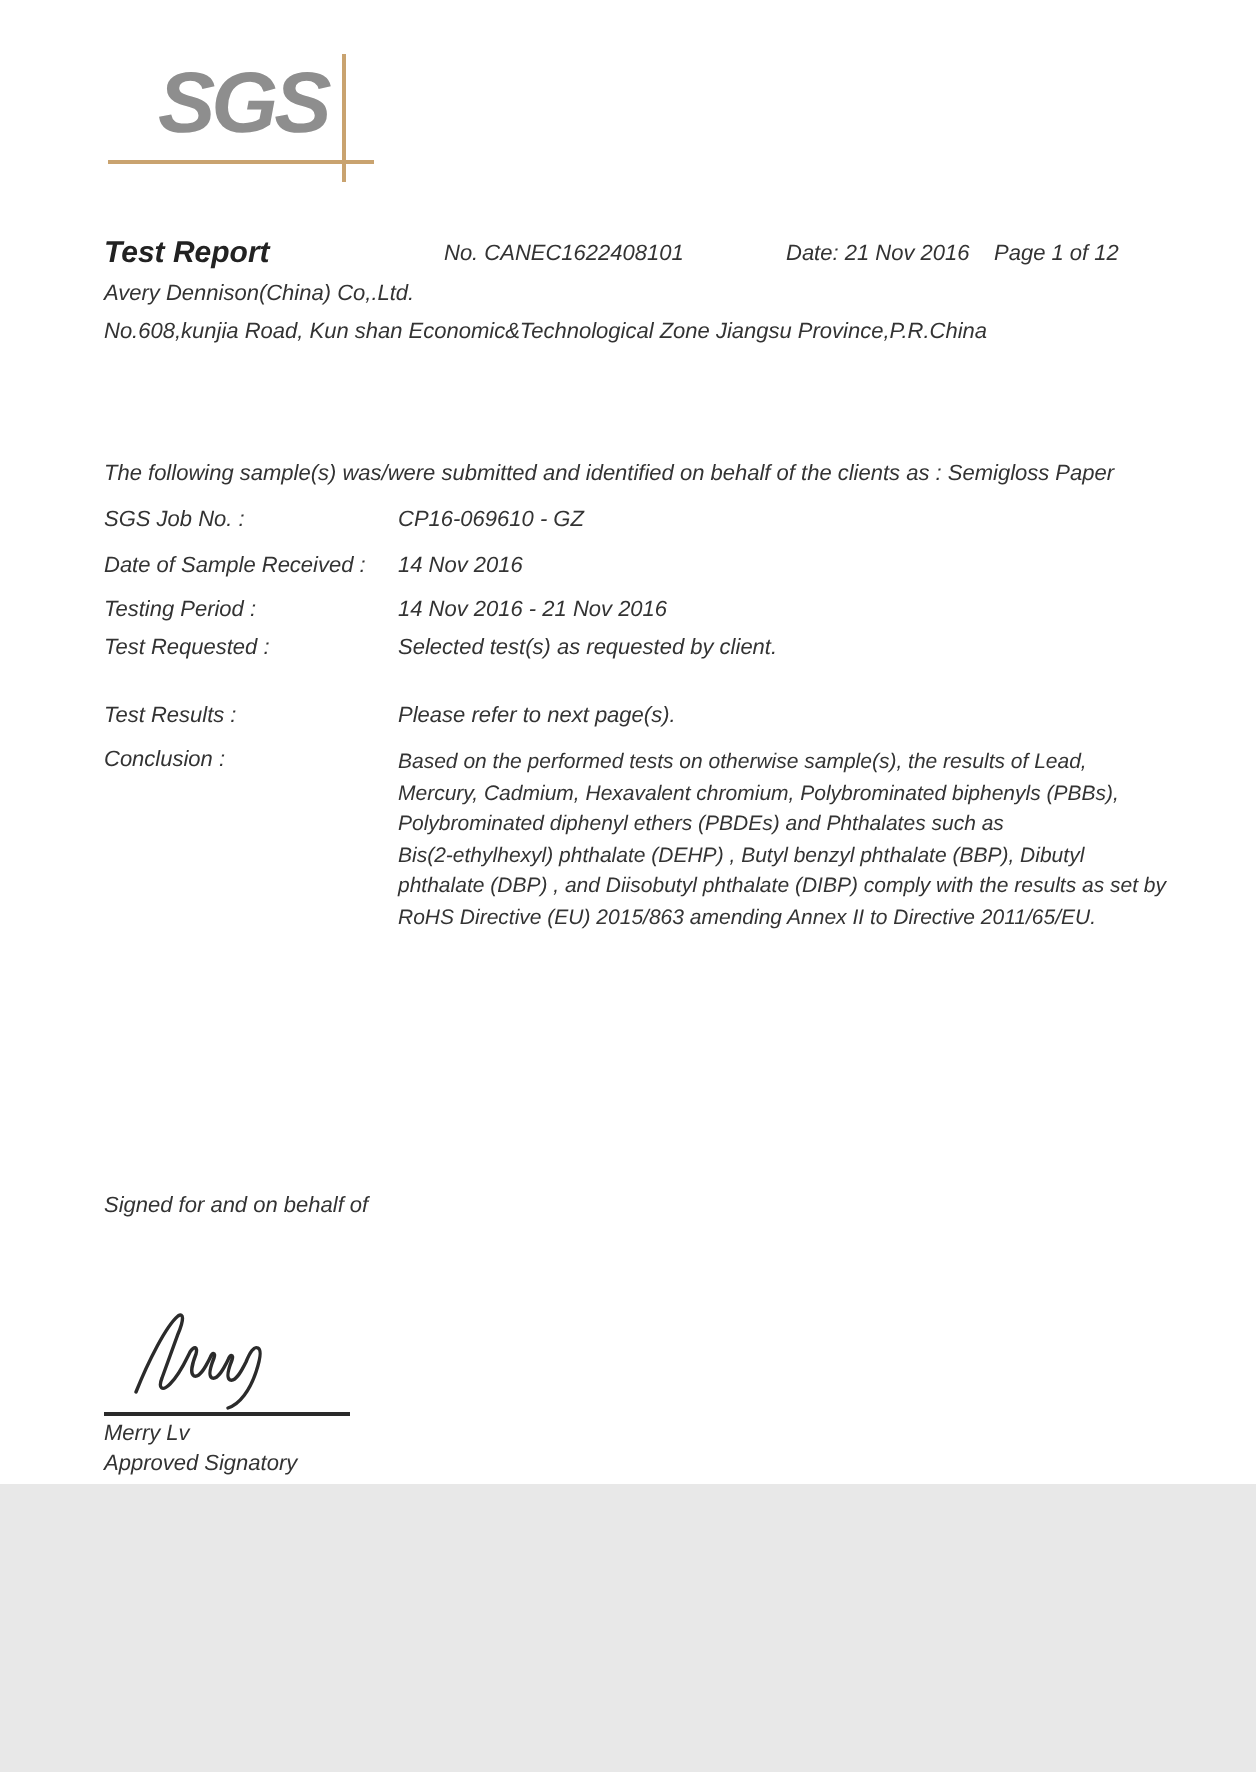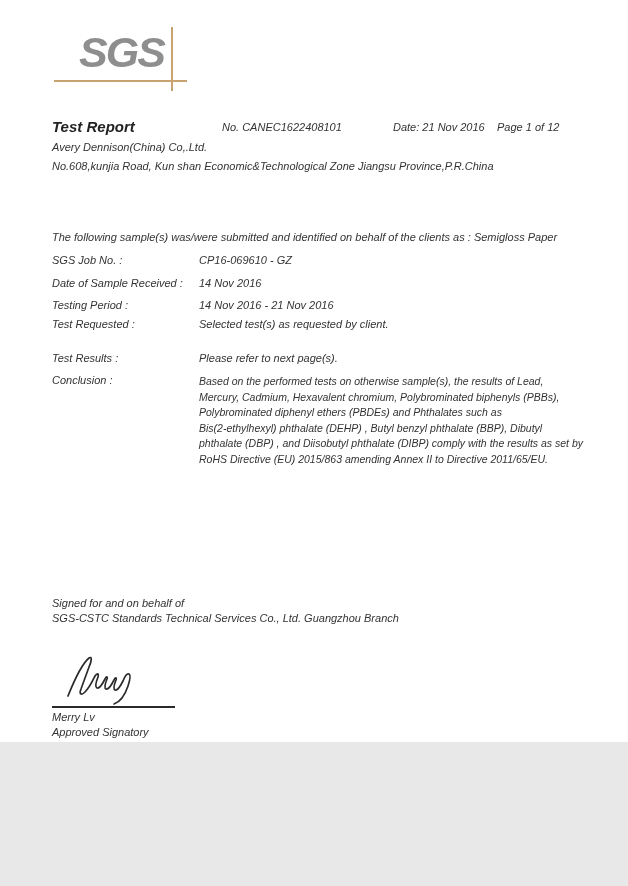--- a/index.html
+++ b/index.html
@@ -103,21 +103,20 @@
     <div>Based on the performed tests on otherwise sample(s), the results of Lead,</div>
     <div>Mercury, Cadmium, Hexavalent chromium, Polybrominated biphenyls (PBBs),</div>
     <div>Polybrominated diphenyl ethers (PBDEs) and Phthalates such as</div>
     <div>Bis(2-ethylhexyl) phthalate (DEHP) , Butyl benzyl phthalate (BBP), Dibutyl</div>
     <div>phthalate (DBP) , and Diisobutyl phthalate (DIBP) comply with the results as set by</div>
     <div>RoHS Directive (EU) 2015/863 amending Annex II to Directive 2011/65/EU.</div>
   </div>
 
   <div class="sig-intro">
     <div>Signed for and on behalf of</div>
-    <div>SGS-CSTC Standards Technical Services Co., Ltd. Guangzhou Branch</div>
   </div>
   <svg class="sig-graphic" width="120" height="58" viewBox="0 0 120 58">
     <path d="M10 46 C16 31 25 13 31 8 C34 6 34 10 31 17 L23 39 C21 44 23 46 27 42 C32 37 35 30 37 26 C39 23 41 23 40 27 C38 32 37 37 39 38 C42 39 45 33 47 29 C48 26 50 26 49 29 C47 34 46 38 48 39 C51 40 54 34 56 30 C57 27 59 27 58 30 C56 35 55 39 57 40 C60 41 63 35 65 31 C67 26 69 23 71 24 C73 25 72 30 70 36 C67 45 62 52 56 54" fill="none" stroke="#2b2b2b" stroke-width="1.7" stroke-linecap="round"></path>
   </svg>
   <div class="sig-underline"></div>
   <div class="sig-name">Merry Lv</div>
   <div class="sig-role">Approved Signatory</div>
 
   <svg class="stamp" width="94" height="94" viewBox="-47 -47 94 94">
     <circle cx="0" cy="0" r="43" fill="none" stroke="#d23f32" stroke-width="2.4"></circle>

